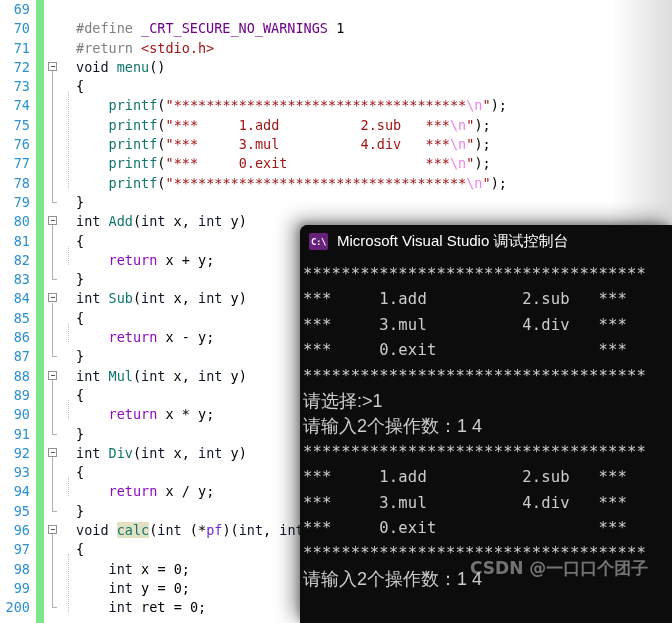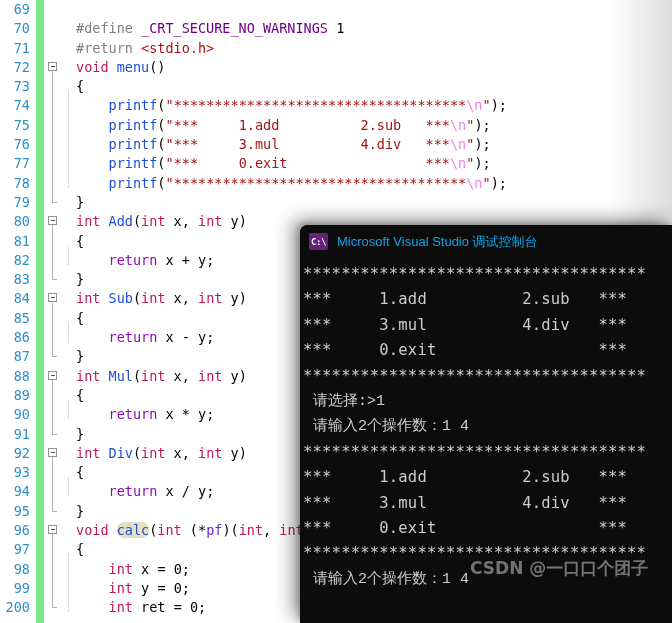--- a/index.html
+++ b/index.html
@@ -106,32 +106,32 @@
   }
   .indentguide {
     position: absolute;
     left: 68px;
     width: 1px;
     background: #d4d4d4;
     border-left: 1px dotted #c0c0c0;
   }
 
   
-  .t-kw      { color: #be185d; }
+  .t-kw      { color: #0f172a; }
   .t-plain   { color: #000000; }
-  .t-fn      { color: #1d4ed8; }
+  .t-fn      { color: #0f766e; }
   .t-str     { color: #a31515; }
   .t-esc     { color: #ee82ee; }
   .t-macro   { color: #6f008a; }
   .t-pre     { color: #808080; }
   .t-hdr     { color: #a31515; }
   .t-param   { color: #6d28d9; }
   .t-ctl     { color: #8f08c4; text-align: right; }
   .t-num     { color: #000000; }
-  .hl        { background: #e3e1c4; border-radius: 7px; }
+  .hl        { background: #e3e1c4; }
 
   
   .fade-right {
     position: absolute;
     right: 0; top: 0;
     width: 60px; height: 623px;
     background: linear-gradient(to right, rgba(255,255,255,0), rgba(215,215,215,0.85));
     pointer-events: none;
   }
 
@@ -171,43 +171,42 @@
     color: #ffffff;
     font-family: "DejaVu Sans Mono", monospace;
     font-size: 9px;
     line-height: 9px;
     letter-spacing: -0.5px;
     font-weight: bold;
     margin-top: 1px;
   }
 
   .console-title {
-    color: #0ea5e9;
+    color: #ffffff;
     font-family: "Liberation Sans", sans-serif;
-    font-size: 13px;
+    font-size: 15px;
     white-space: nowrap;
   }
 
   .console-body {
     padding: 4px 0 0 3px;
   }
 
   .cline {
     color: #cccccc;
     font-family: "DejaVu Sans Mono", monospace;
     font-size: 15.5px;
     line-height: 25.4px;
     white-space: pre;
     letter-spacing: 0.2px;
   }
   .cline.cjk {
-    font-family: Liberation Mono, monospace;
-    font-size: 15px;
+    font-family: Liberation Sans, sans-serif;
+    font-size: 18px;
     letter-spacing: 0px;
-    margin-left: 10px;
   }
 
   
   .watermark {
     position: absolute;
     left: 170px;
     top: 332px;
     color: rgba(200,200,200,0.55);
     font-family: "DejaVu Sans", sans-serif;
     font-size: 17px;

